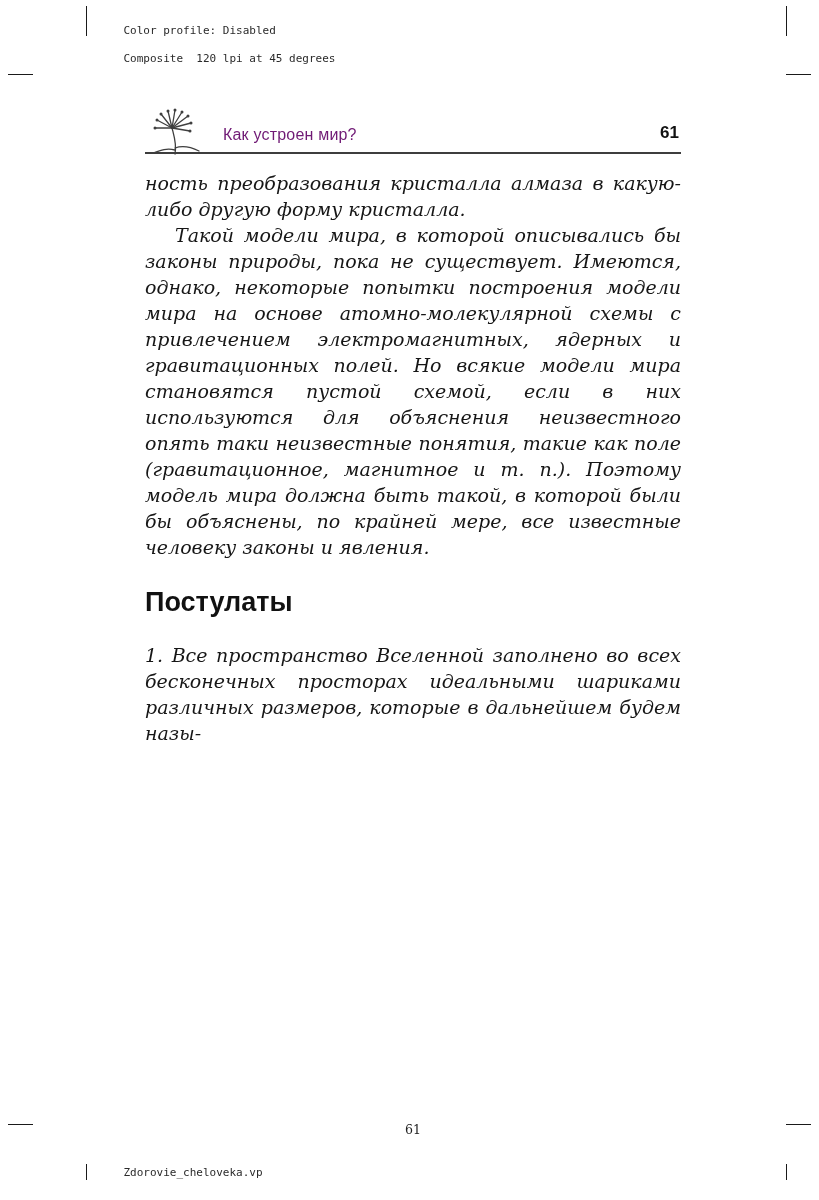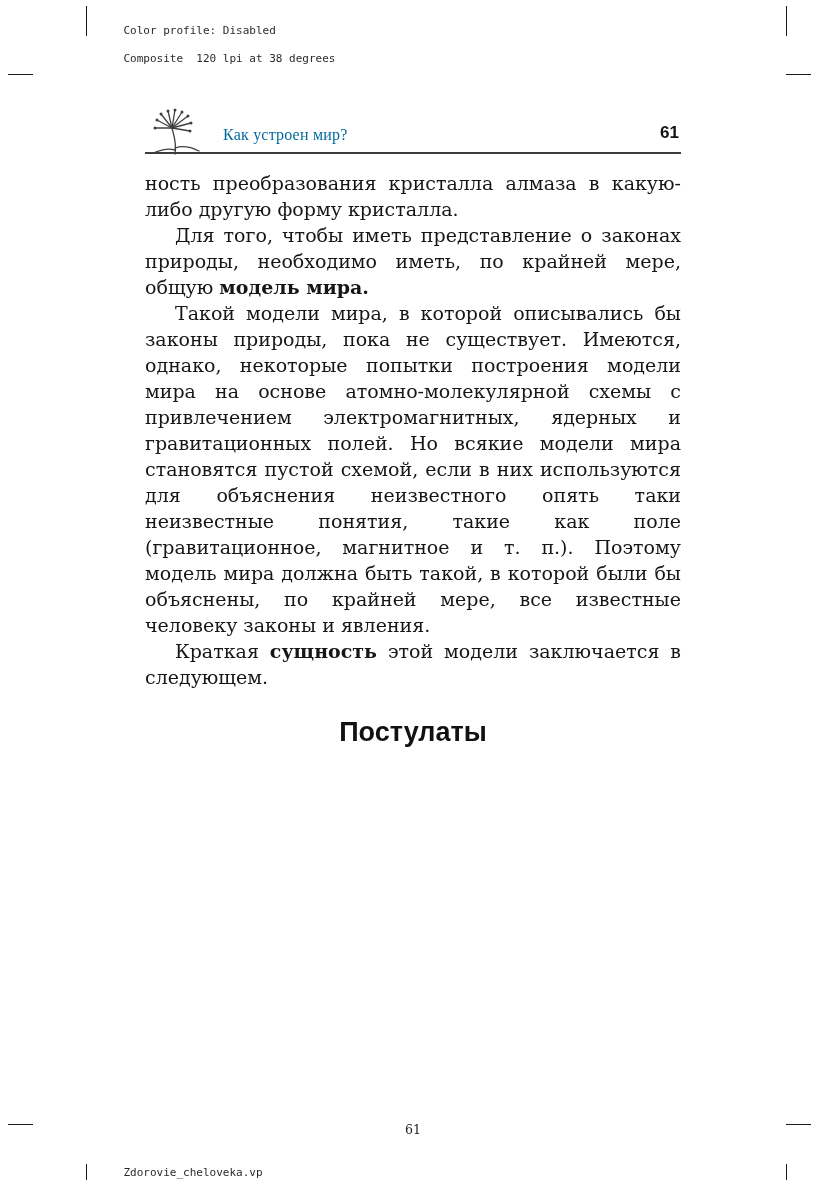--- a/index.html
+++ b/index.html
@@ -31,60 +31,60 @@
   .m-tr-v{left:786px;top:6px;width:1px;height:30px;}
   .m-bl-v{left:86px;top:1164px;width:1px;height:30px;}
   .m-br-v{left:786px;top:1164px;width:1px;height:30px;}
   
   .runhead{
     position:absolute;left:145px;top:118px;width:536px;height:34px;
     border-bottom:2px solid #3d3d3d;
   }
   .runhead .title{
     position:absolute;left:78px;top:8px;
-    font-family:Liberation Serif, serif;
-    font-size:16px;color:#0369a1;letter-spacing:.2px;
+    font-family:Liberation Sans, sans-serif;
+    font-size:16px;color:#701a75;letter-spacing:.2px;
   }
   .runhead .pagenum{
     position:absolute;right:2px;top:5px;
     font-family:"Liberation Sans",sans-serif;
     font-weight:700;font-size:17px;color:#111;
   }
   .runhead .flower{
     position:absolute;left:-6px;top:-10px;width:72px;height:50px;
   }
   
   .textblock{
     position:absolute;left:145px;top:170px;width:536px;
     font-size:19px;line-height:26px;text-align:justify;
     color:#161616;
   }
-  .textblock p{margin:0;text-indent:30px;}
+  .textblock p{margin:0;text-indent:30px;font-style:italic;}
   .textblock p.no-indent{text-indent:0;}
   .textblock b{font-weight:700;}
   .section-heading{
     font-family:"Liberation Sans",sans-serif;
     font-weight:700;font-size:27px;line-height:32px;
-    margin:26px 0 24px 0;text-indent:0;text-align:center;color:#111;
+    margin:26px 0 24px 0;text-indent:0;text-align:left;color:#111;
   }
   
   .folio{
     position:absolute;left:145px;top:1122px;width:536px;
     text-align:center;font-size:12.5px;color:#222;
     font-family:"DejaVu Serif",serif;
   }
 </style>
 </head>
 <body>
 
 <div class="page">
 
   <div class="prepress prepress-top">
     <span>Color profile: Disabled</span><br>
-    <span>Composite  120 lpi at 38 degrees</span>
+    <span>Composite  120 lpi at 45 degrees</span>
   </div>
 
   <div class="mark m-tl-h"></div>
   <div class="mark m-tr-h"></div>
   <div class="mark m-bl-h"></div>
   <div class="mark m-br-h"></div>
   <div class="mark m-tl-v"></div>
   <div class="mark m-tr-v"></div>
   <div class="mark m-bl-v"></div>
   <div class="mark m-br-v"></div>
@@ -119,31 +119,28 @@
     </svg>
     <span class="title">Как устроен мир?</span>
     <span class="pagenum">61</span>
   </div>
 
   <div class="textblock">
     <p class="no-indent">
       <span>ность преобразования кристалла алмаза в какую-либо другую форму кристалла.</span>
     </p>
     <p>
-      <span>Для того, чтобы иметь представление о законах природы, необходимо иметь, по крайней мере, общую </span><b>модель мира.</b>
-    </p>
-    <p>
       <span>Такой модели мира, в которой описывались бы законы природы, пока не существует. Имеются, однако, некоторые попытки построения модели мира на основе атомно-молекулярной схемы с привлечением электромагнитных, ядерных и гравитационных полей. Но всякие модели мира становятся пустой схемой, если в них используются для объяснения неизвестного опять таки неизвестные понятия, такие как поле (гравитационное, магнитное и т. п.). Поэтому модель мира должна быть такой, в которой были бы объяснены, по крайней мере, все известные человеку законы и явления.</span>
-    </p>
-    <p>
-      <span>Краткая </span><b>сущность</b><span> этой модели заключается в следующем.</span>
     </p>
 
     <h2 class="section-heading">Постулаты</h2>
 
+    <p class="no-indent">
+      <span>1.  Все пространство Вселенной заполнено во всех бесконечных просторах идеальными шариками различных размеров, которые в дальнейшем будем назы-</span>
+    </p>
   </div>
 
   <div class="folio">61</div>
 
   <div class="prepress prepress-bottom">
     <span>Zdorovie_cheloveka.vp</span><br>
     <span>24 ŸŸŸŸŸŸ 2011 Ÿ. 19:57:27</span>
   </div>
 
 </div>

